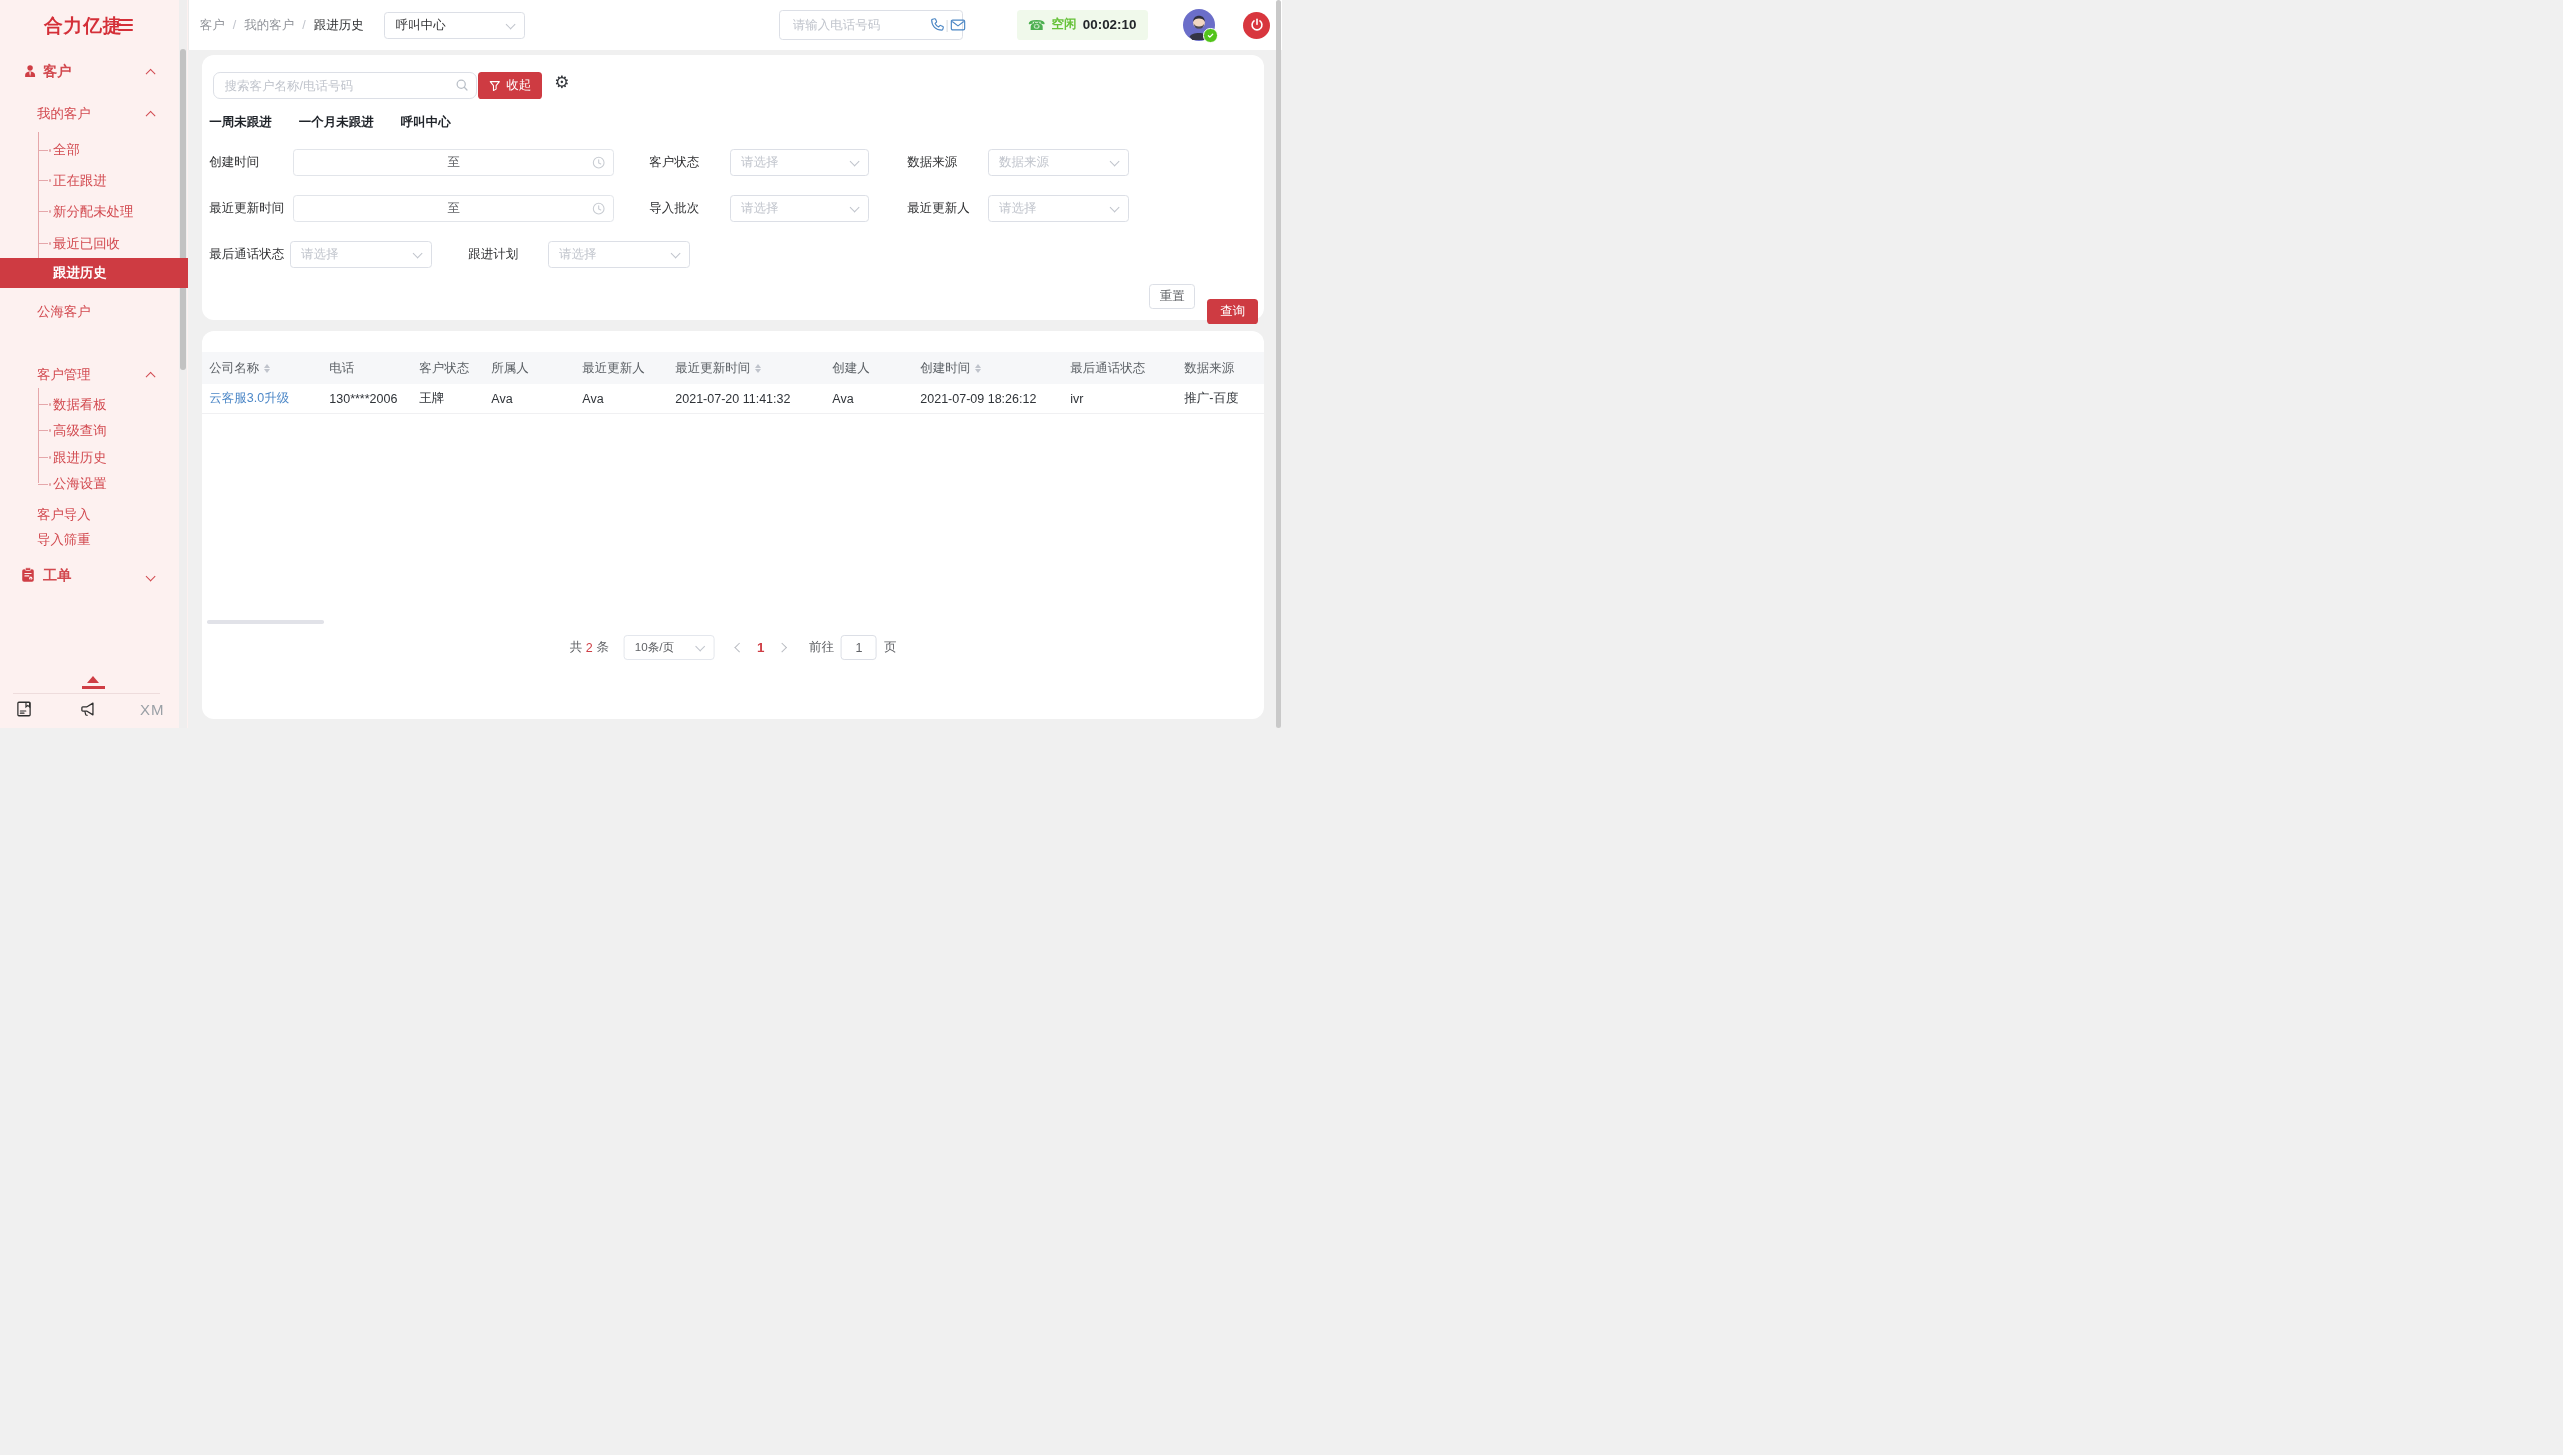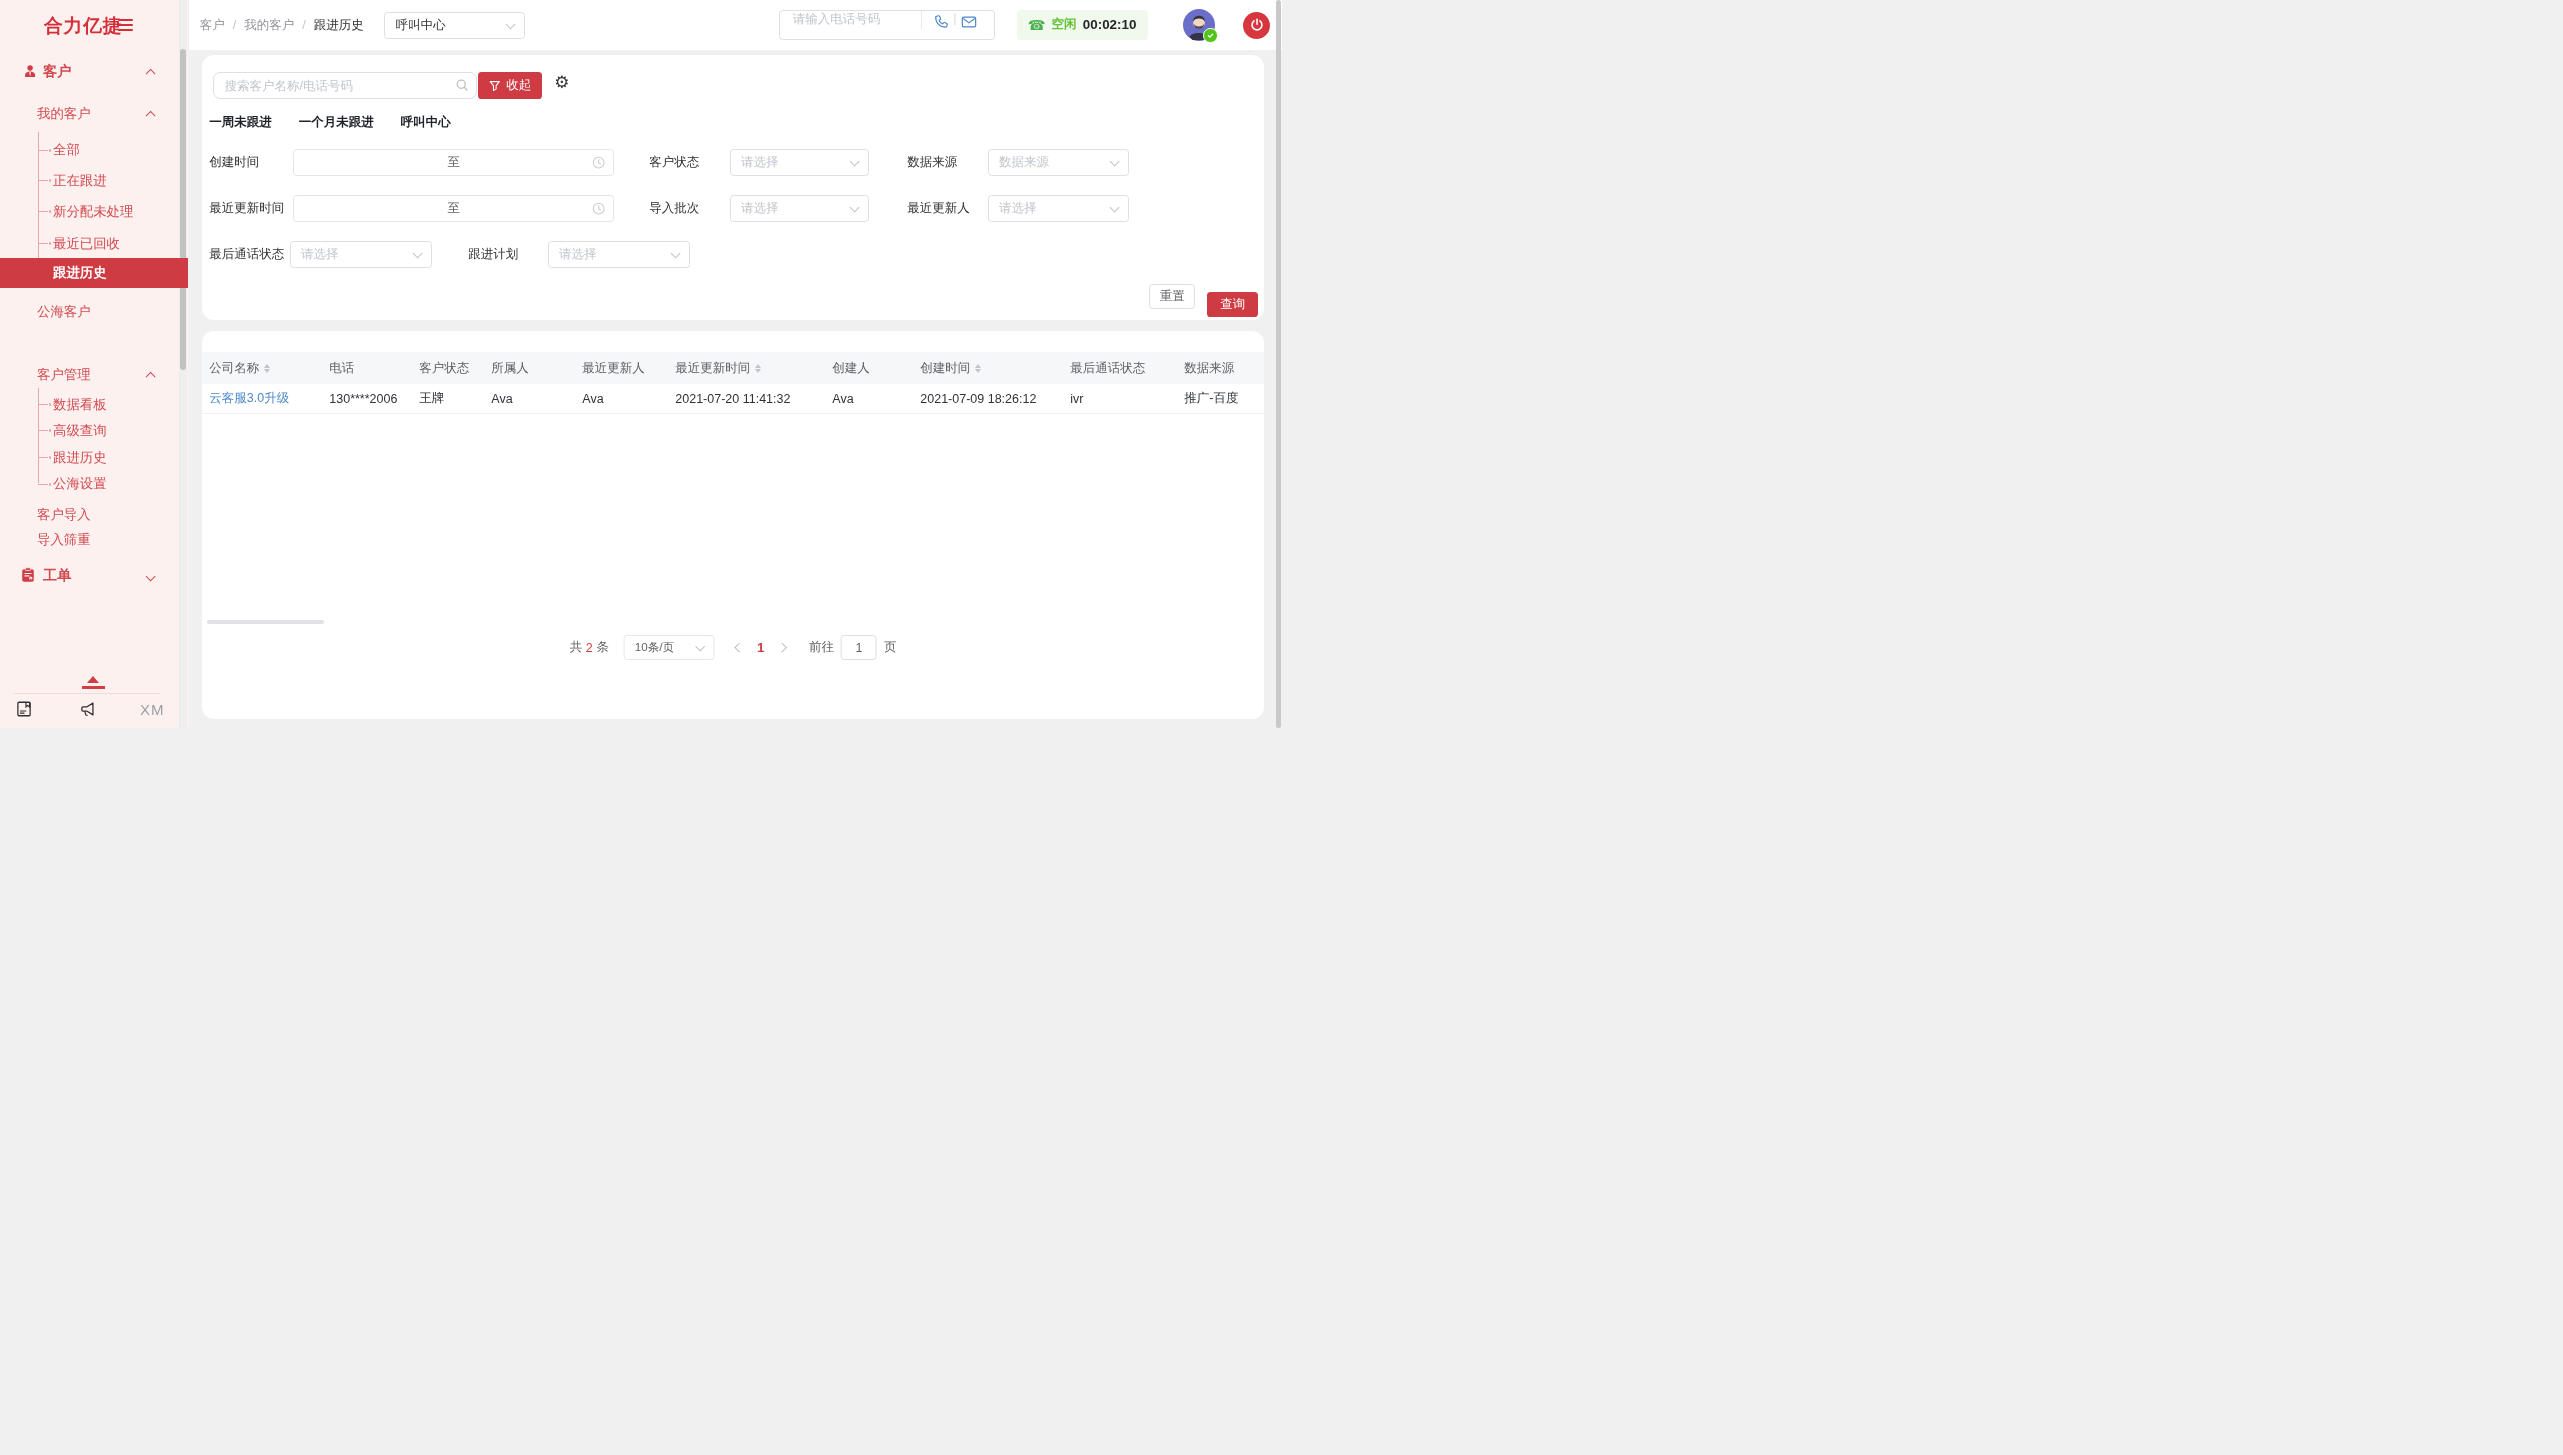--- a/index.html
+++ b/index.html
@@ -36,21 +36,21 @@
   .header{position:absolute;left:188px;top:0;right:0;height:50px;background:#fff;z-index:4;border-left:0.9px solid #ececec;}
   .crumb{position:absolute;left:10.7px;top:0;height:50px;display:flex;align-items:center;font-size:12.5px;}
   .crumb .c-gray{color:#909399;cursor:pointer;}
   .crumb .c-sep{color:#c0c4cc;margin:0 8px;}
   .crumb .c-cur{color:#303133;font-weight:500;}
   .sel{border:0.9px solid #dcdfe6;border-radius:3.6px;background:#fff;box-sizing:border-box;display:flex;align-items:center;cursor:pointer;}
   .sel .ph{color:#c0c4cc;font-size:12.5px;}
   .sel .val{color:#303133;font-size:12.5px;}
   .sel .chev{position:absolute;right:9.8px;top:50%;margin-top:-4.5px;color:#c0c4cc;transform:rotate(45deg);}
   .hd-sel{position:absolute;left:195px;top:11.6px;width:141px;height:27px;padding:0 23px 0 10.7px;}
-  .phone-group{position:absolute;left:590px;top:9.8px;width:216px;height:30px;border:0.9px solid #dcdfe6;border-radius:3.6px;box-sizing:border-box;background:#fff;display:flex;align-items:flex-start;}
+  .phone-group{position:absolute;left:590px;top:9.8px;width:184px;height:30px;border:0.9px solid #dcdfe6;border-radius:3.6px;box-sizing:border-box;background:#fff;display:flex;align-items:center;}
   .phone-group input{border:none;outline:none;background:transparent;width:125px;margin-left:10.7px;font-size:12.5px;font-family:inherit;color:#303133;}
   .phone-group input::placeholder{color:#c0c4cc;}
   .pg-div{width:0.9px;height:18px;background:#e8eaee;margin:0 7.1px 0 1.8px;}
   .icon-btn{display:flex;align-items:center;justify-content:center;width:23px;height:23px;cursor:pointer;}
   .pg-sep{color:#d9dce1;margin:0 0.9px;}
   .status-pill{position:absolute;left:828px;top:9.8px;width:131px;height:30px;background:#f0f9eb;border-radius:3.6px;display:flex;align-items:center;cursor:pointer;}
   .status-pill .s-phone{color:#4caf50;font-size:14.2px;margin:0 6.2px 0 10.7px;}
   .status-pill .s-label{color:#67c23a;font-size:12.5px;font-weight:600;}
   .status-pill .s-timer{margin-left:auto;margin-right:11.6px;color:#23262b;font-size:13.4px;font-weight:600;}
   .avatar{position:absolute;left:994px;top:9px;width:32px;height:32px;cursor:pointer;}
@@ -72,21 +72,21 @@
   .collapse-btn{position:absolute;left:276px;top:17px;width:64px;height:27px;gap:5.3px;}
   .gear{position:absolute;left:352px;top:18.7px;font-size:17px;color:#33363b;cursor:pointer;line-height:1;}
   .quick{position:absolute;left:7.1px;top:59px;display:flex;gap:27px;}
   .quick span{font-size:12.5px;font-weight:600;color:#1f2329;cursor:pointer;}
   .f-label{position:absolute;height:27px;line-height:27px;font-size:12.5px;color:#303133;}
   .dr{position:absolute;height:27px;border:0.9px solid #e2e5ea;border-radius:3.6px;box-sizing:border-box;background:#fff;display:flex;align-items:center;justify-content:center;cursor:text;}
   .dr .to{color:#606266;font-size:12.5px;}
   .dr svg{position:absolute;right:8px;top:6.2px;}
   .f-sel{position:absolute;height:27px;padding:0 23px 0 9.8px;}
   .reset-btn{position:absolute;left:947px;top:229px;width:46px;height:25px;}
-  .query-btn{position:absolute;left:1005px;top:237px;width:51px;height:25px;}
+  .query-btn{position:absolute;left:1005px;top:244px;width:51px;height:25px;}
   
   table{border-collapse:collapse;table-layout:fixed;position:absolute;left:0;top:21.4px;width:1062px;}
   th{height:32px;background:#f6f7f9;font-weight:400;color:#5c6166;text-align:left;padding:0 0 0 7.1px;font-size:12.5px;white-space:nowrap;overflow:hidden;}
   td{height:29px;border-bottom:0.9px solid #f0f0f2;padding:0 0 0 7.1px;font-size:12.5px;color:#2f3338;white-space:nowrap;overflow:hidden;}
   .link{color:#4c87c7;cursor:pointer;}
   .sort{display:inline-block;vertical-align:middle;margin-left:4.5px;cursor:pointer;}
   .car{display:block;width:0;height:0;border-left:3.6px solid transparent;border-right:3.6px solid transparent;}
   .car.up{border-bottom:4.5px solid #c0c4cc;margin-bottom:1.8px;}
   .car.dn{border-top:4.5px solid #c0c4cc;}
   .h-scroll{position:absolute;left:4.5px;top:289px;width:117px;height:3.6px;background:#e1e2e8;border-radius:1.8px;cursor:pointer;}

